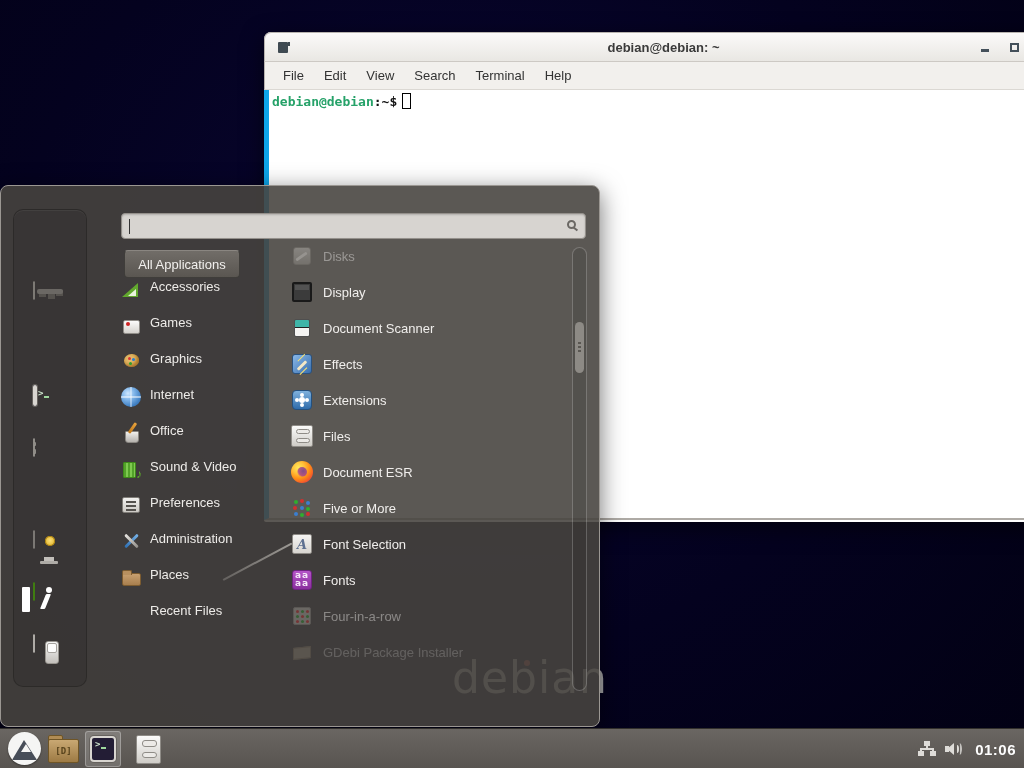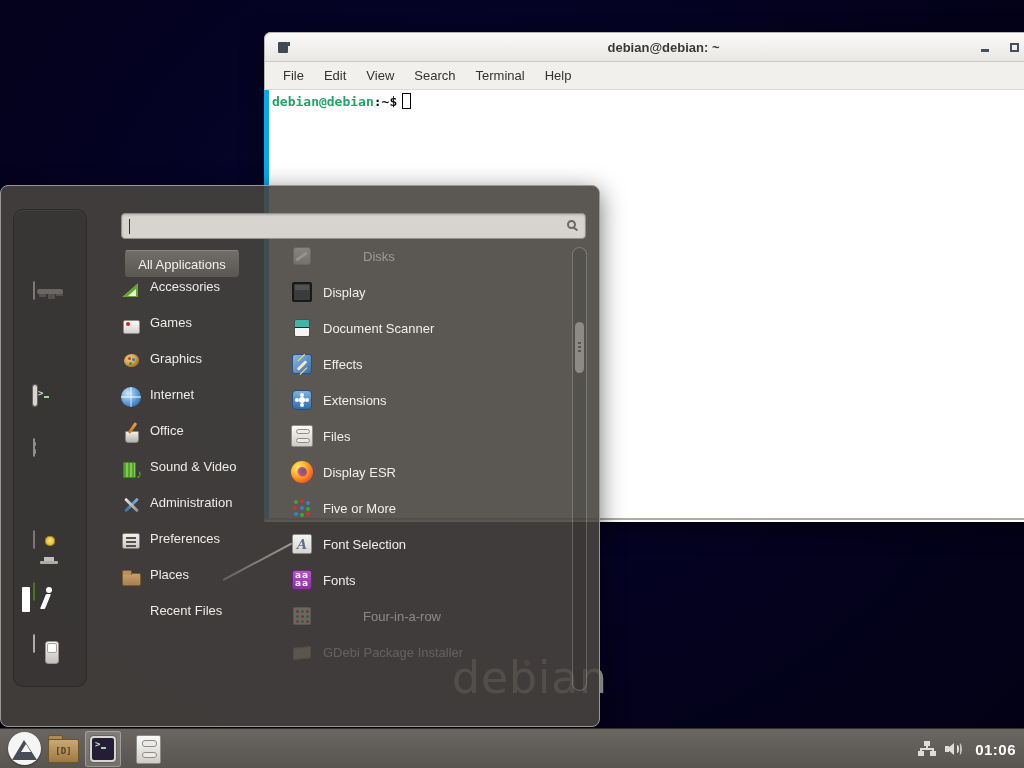--- a/index.html
+++ b/index.html
@@ -59,21 +59,21 @@
                   border-radius:4px; color:#f2f0ee; font-size:13px; display:flex; align-items:center; justify-content:center; }
 
   .cat-list { position:absolute; left:120px; top:93px; width:150px; }
   .cat-row { height:36px; display:flex; align-items:flex-start; }
   .cat-label { font-size:13px; color:#edebe8; }
   .cat-label.indent { margin-left:29px; }
 
   .app-list { position:absolute; left:290px; top:52px; width:270px; }
   .app-row { height:36px; display:flex; align-items:center; }
   .app-label { font-size:13px; color:#f0eeec; margin-left:10px; }
-  .app-row.dimmed { opacity:.42;gap:40px; }
+  .app-row.dimmed { opacity:.42; }
   .app-row.faded { opacity:.20; }
 
   .list-scroll-track { position:absolute; left:571px; top:61px; width:15px; height:444px; border-radius:8px;
                        background:rgba(0,0,0,.08); border:1px solid rgba(255,255,255,.22); }
   .list-scroll-thumb { position:absolute; left:2px; top:74px; width:9px; height:51px; background:#8d8a85; border-radius:5px; }
   .thumb-grip { position:absolute; left:3px; top:20px; width:3px; height:2px; background:#5a5752;
                 box-shadow:0 4px 0 #5a5752, 0 8px 0 #5a5752; }
 
   .artifact-line { position:absolute; left:222px; top:393px; width:78px; height:2px;
                    background:linear-gradient(90deg, rgba(210,207,200,.25), rgba(220,217,210,.6));
@@ -324,26 +324,26 @@
       </div>
     <div class="cat-row">
         <span class="ci ci-office"></span>
         <span class="cat-label">Office</span>
       </div>
     <div class="cat-row">
         <span class="ci ci-soundvideo"></span>
         <span class="cat-label">Sound &amp; Video</span>
       </div>
     <div class="cat-row">
+        <span class="ci ci-preferences"></span>
+        <span class="cat-label">Preferences</span>
+      </div>
+    <div class="cat-row">
         <span class="ci ci-administration"></span>
         <span class="cat-label">Administration</span>
-      </div>
-    <div class="cat-row">
-        <span class="ci ci-preferences"></span>
-        <span class="cat-label">Preferences</span>
       </div>
     <div class="cat-row">
         <span class="ci ci-places"></span>
         <span class="cat-label">Places</span>
       </div>
     <div class="cat-row">
         <span class="cat-label indent">Recent Files</span>
       </div>
   </div>
 
@@ -367,21 +367,21 @@
     <div class="app-row">
         <span class="ai ai-extensions"></span>
         <span class="app-label">Extensions</span>
       </div>
     <div class="app-row">
         <span class="ai i-cab"></span>
         <span class="app-label">Files</span>
       </div>
     <div class="app-row">
         <span class="ai i-ff"></span>
-        <span class="app-label">Display ESR</span>
+        <span class="app-label">Document ESR</span>
       </div>
     <div class="app-row">
         <span class="ai ai-fiveormore"></span>
         <span class="app-label">Five or More</span>
       </div>
     <div class="app-row">
         <span class="ai ai-fontsel"></span>
         <span class="app-label">Font Selection</span>
       </div>
     <div class="app-row">

